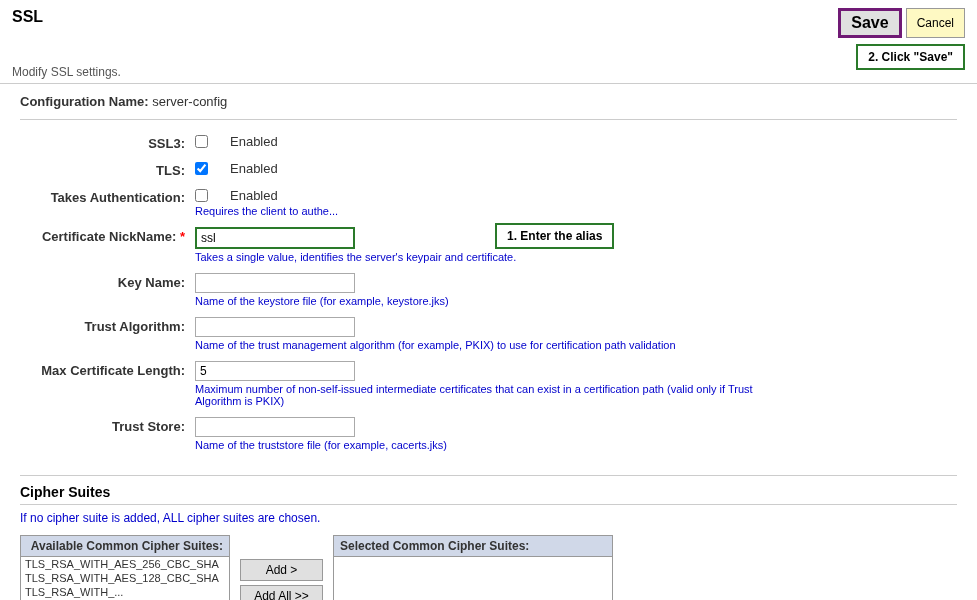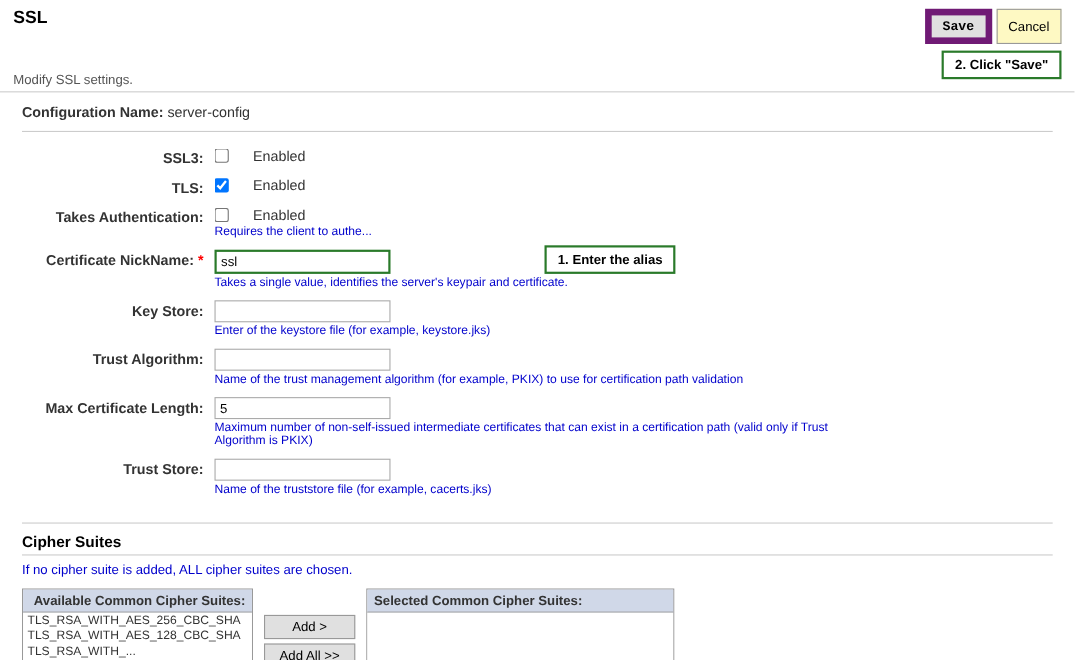--- a/index.html
+++ b/index.html
@@ -32,26 +32,25 @@
       flex-direction: column;
       align-items: flex-end;
       gap: 4px;
     }
     .btn-row {
       display: flex;
       gap: 4px;
     }
     .btn-save {
       background: #e0e0e0;
-      border: 6px solid #701a75;
+      border: 3px solid #701a75;
       padding: 3px 10px;
       cursor: pointer;
-      font-size: 12px;
-      font-weight: bold;
-      font-family: Liberation Mono, monospace;
+      font-size: 16px;
+      font-weight: bold;
     }
     .btn-cancel {
       background: #fef9c3;
       border: 1px solid #999;
       padding: 3px 10px;
       cursor: pointer;
       font-size: 12px;
     }
     .callout-save {
       border: 2px solid #2a7a2a;
@@ -278,24 +277,24 @@
       <div class="form-control-group">
         <div style="display:flex;align-items:center;gap:8px;position:relative;">
           <input type="text" value="ssl" style="border: 2px solid rgb(42, 122, 42);">
           <div class="callout-alias">1. Enter the alias</div>
         </div>
         <div class="hint">Takes a single value, identifies the server's keypair and certificate.</div>
       </div>
     </div>
 
     <div class="form-row">
-      <div class="form-label">Key Store:</div>
+      <div class="form-label">Key Name:</div>
       <div class="form-control-group">
         <input type="text" style="">
-        <div class="hint">Enter of the keystore file (for example, keystore.jks)</div>
+        <div class="hint">Name of the keystore file (for example, keystore.jks)</div>
       </div>
     </div>
 
     <div class="form-row">
       <div class="form-label">Trust Algorithm:</div>
       <div class="form-control-group">
         <input type="text" style="">
         <div class="hint">Name of the trust management algorithm (for example, PKIX) to use for certification path validation</div>
       </div>
     </div>

